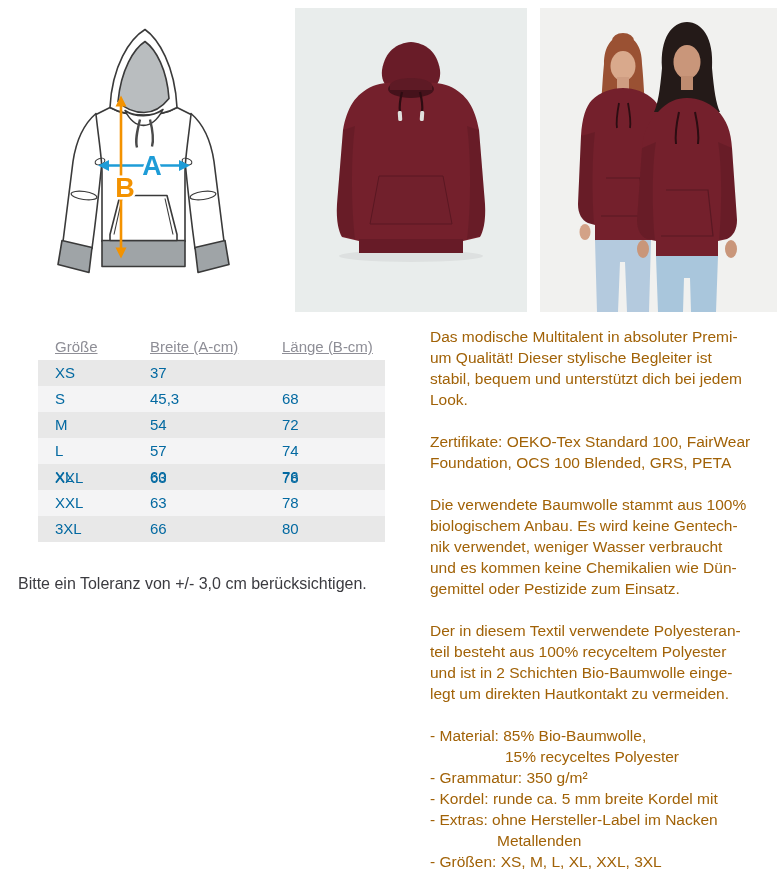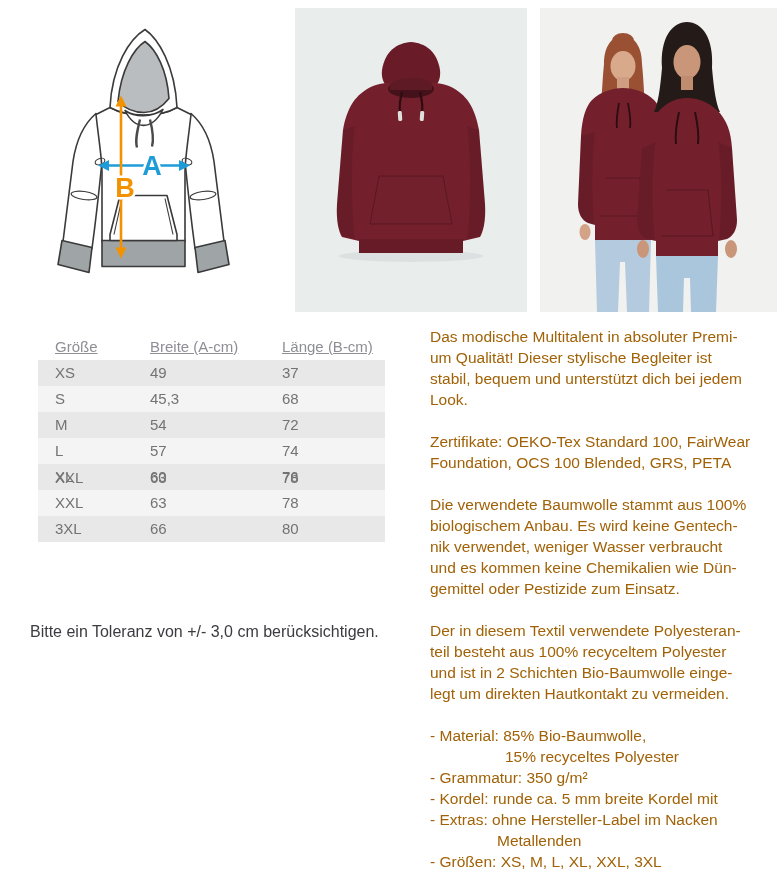--- a/index.html
+++ b/index.html
@@ -13,29 +13,29 @@
   #diagram-box { left:40px; top:12px; width:245px; height:298px; background:#fff; }
   #product-box { left:295px; width:232px; }
   #models-box  { left:540px; width:237px; }
   .img-box svg { display:block; width:100%; height:100%; }
 
   
   .size-table { position:absolute; left:38px; top:334px; width:347px; font-size:15px; }
   .t-row { display:grid; grid-template-columns:112px 132px 103px; height:26px; line-height:26px; }
   .t-head { color:#8e8e96;text-decoration:underline; }
   .t-row .t-cell:first-child { padding-left:17px; }
-  .t-body { color:#737373; }
+  .t-body { color:#0369a1; }
   .row-odd  { background:#e8e8e8; }
   .row-even { background:#f4f4f5; }
   .stack { position:relative; display:inline-block; }
   .ghost { position:absolute; left:0; top:1px; }
 
   .tolerance {
-    position:absolute; left:30px; top:575px; width:380px;
-    font-size:16px; color:#3b3b40;margin-top:48px;
+    position:absolute; left:18px; top:575px; width:380px;
+    font-size:16px; color:#3b3b40;
   }
 
   
   .description {
     position:absolute; left:430px; top:326px; width:364px;
     font-size:15.5px; line-height:21px; color:#a16207;
   }
   .para { white-space:pre-line; margin-bottom:21px; }
   .spec-line { min-height:21px; }
   .indent-a { padding-left:75px; }
@@ -164,21 +164,20 @@
 
   <div class="size-table">
     <div class="t-row t-head">
       <div class="t-cell">Größe</div>
       <div class="t-cell">Breite (A-cm)</div>
       <div class="t-cell">Länge (B-cm)</div>
     </div>
     <div class="t-body">
       <div class="t-row row-odd">
         <div class="t-cell">XS</div>
-        <div class="t-cell">49</div>
         <div class="t-cell">37</div>
       </div>
       <div class="t-row row-even">
         <div class="t-cell">S</div>
         <div class="t-cell">45,3</div>
         <div class="t-cell">68</div>
       </div>
       <div class="t-row row-odd">
         <div class="t-cell">M</div>
         <div class="t-cell">54</div>

